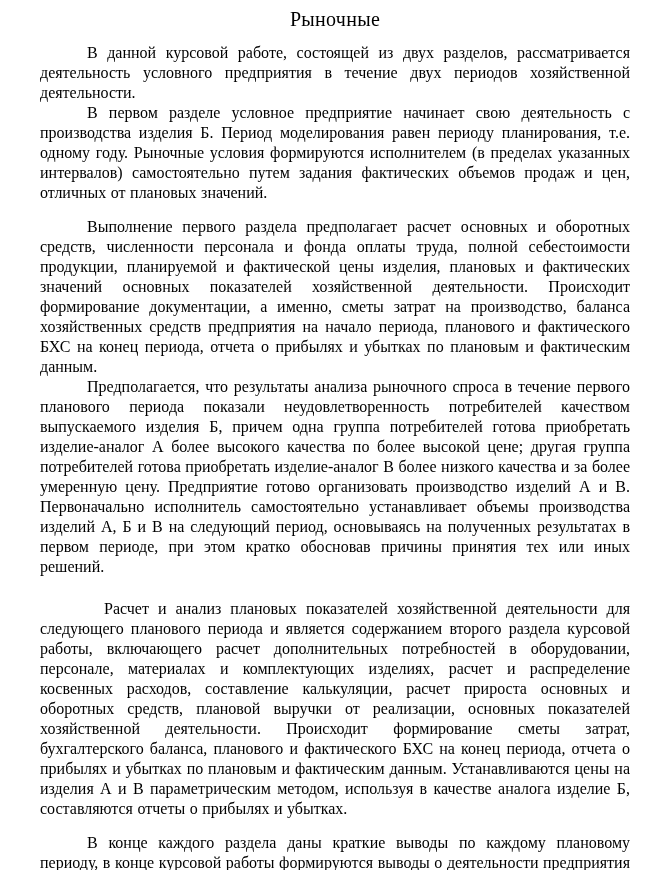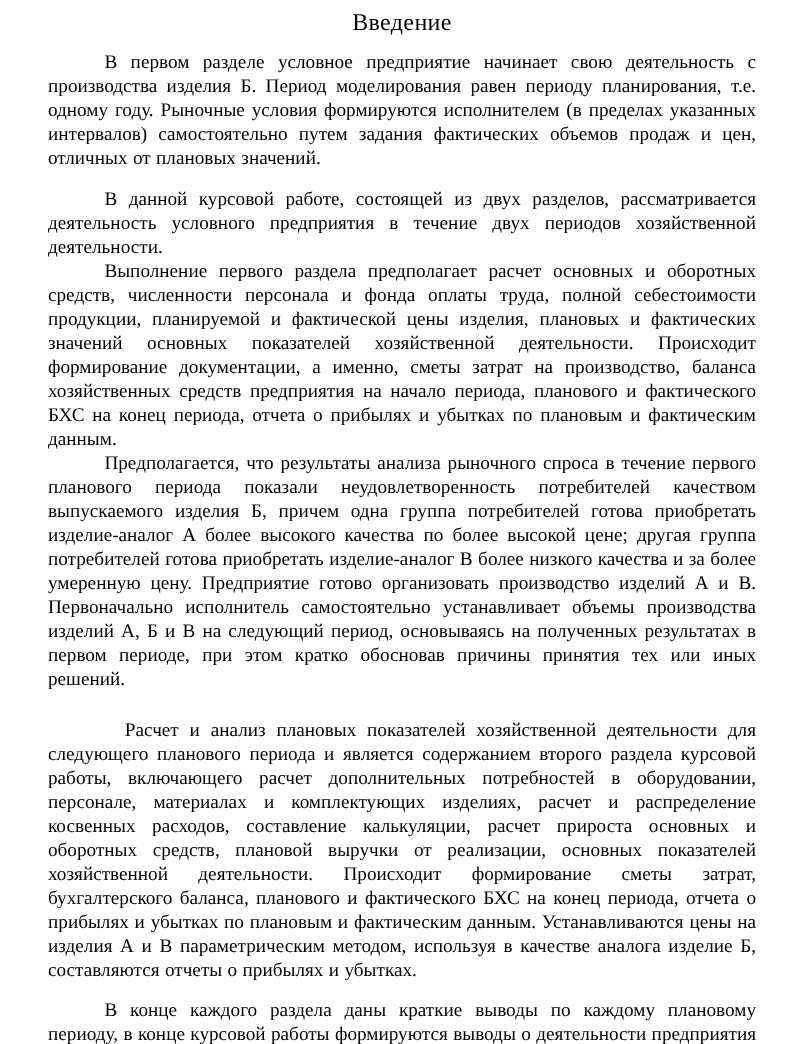--- a/index.html
+++ b/index.html
@@ -43,25 +43,25 @@
       margin-bottom: 22px;
     }
     .doc-paragraph.indent-large {
       text-indent: 64px;
     }
   </style>
 </head>
 <body>
 
 <div class="page">
-  <h1 class="doc-title">Введение</h1>
+  <h1 class="doc-title">Рыночные</h1>
+
+  <p class="doc-paragraph">В данной курсовой работе, состоящей из двух разделов, рассматривается деятельность условного предприятия в течение двух периодов хозяйственной деятельности.</p>
 
   <p class="doc-paragraph gap-after">В первом разделе условное предприятие начинает свою деятельность с производства изделия Б. Период моделирования равен периоду планирования, т.е. одному году. Рыночные условия формируются исполнителем (в пределах указанных интервалов) самостоятельно  путем задания фактических объемов продаж и цен, отличных от плановых значений.</p>
-
-  <p class="doc-paragraph">В данной курсовой работе, состоящей из двух разделов, рассматривается деятельность условного предприятия в течение двух периодов хозяйственной деятельности.</p>
 
   <p class="doc-paragraph">Выполнение первого раздела предполагает расчет основных и оборотных средств, численности персонала и фонда оплаты труда, полной себестоимости продукции, планируемой и фактической цены изделия, плановых и фактических значений основных показателей хозяйственной деятельности. Происходит формирование документации, а именно, сметы затрат на производство, баланса хозяйственных средств предприятия на начало периода, планового и фактического БХС на конец периода, отчета о прибылях и убытках по плановым и фактическим данным.</p>
 
   <p class="doc-paragraph gap-after-small">Предполагается, что результаты анализа рыночного спроса в течение первого планового периода показали неудовлетворенность потребителей качеством выпускаемого изделия Б, причем одна группа потребителей готова приобретать изделие-аналог А более высокого качества по более высокой цене; другая группа потребителей готова приобретать изделие-аналог В более низкого качества и за более умеренную цену. Предприятие готово организовать производство изделий А и В. Первоначально исполнитель самостоятельно устанавливает объемы производства изделий А, Б и В на следующий период, основываясь на полученных результатах в первом периоде, при этом кратко обосновав причины принятия тех или иных решений.</p>
 
   <p class="doc-paragraph gap-after indent-large">Расчет и анализ плановых показателей хозяйственной деятельности для следующего планового периода и является содержанием второго раздела курсовой работы, включающего расчет дополнительных потребностей в оборудовании, персонале, материалах и комплектующих изделиях, расчет и распределение косвенных расходов, составление калькуляции, расчет прироста основных и оборотных средств, плановой выручки от реализации, основных показателей хозяйственной деятельности. Происходит формирование сметы затрат, бухгалтерского баланса, планового и фактического БХС на конец периода, отчета о прибылях и убытках по плановым и фактическим данным. Устанавливаются цены на изделия А и В параметрическим методом, используя в качестве аналога изделие Б, составляются отчеты о прибылях и убытках.</p>
 
   <p class="doc-paragraph">В конце каждого раздела даны краткие выводы по каждому плановому периоду, в конце курсовой работы формируются выводы о деятельности предприятия в целом.</p>
 </div>
 

